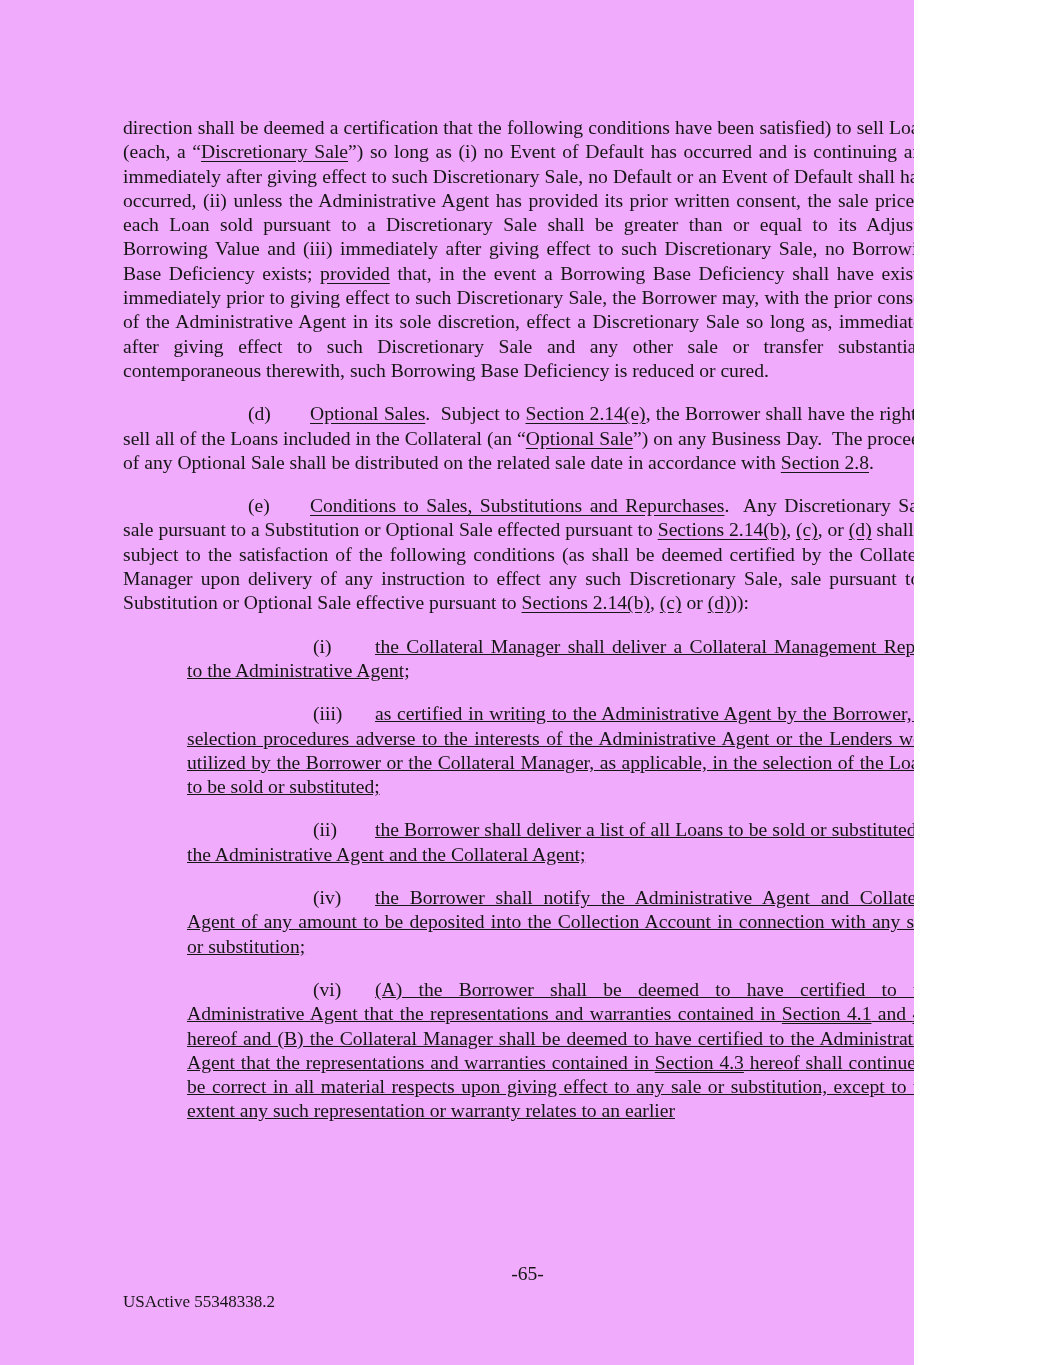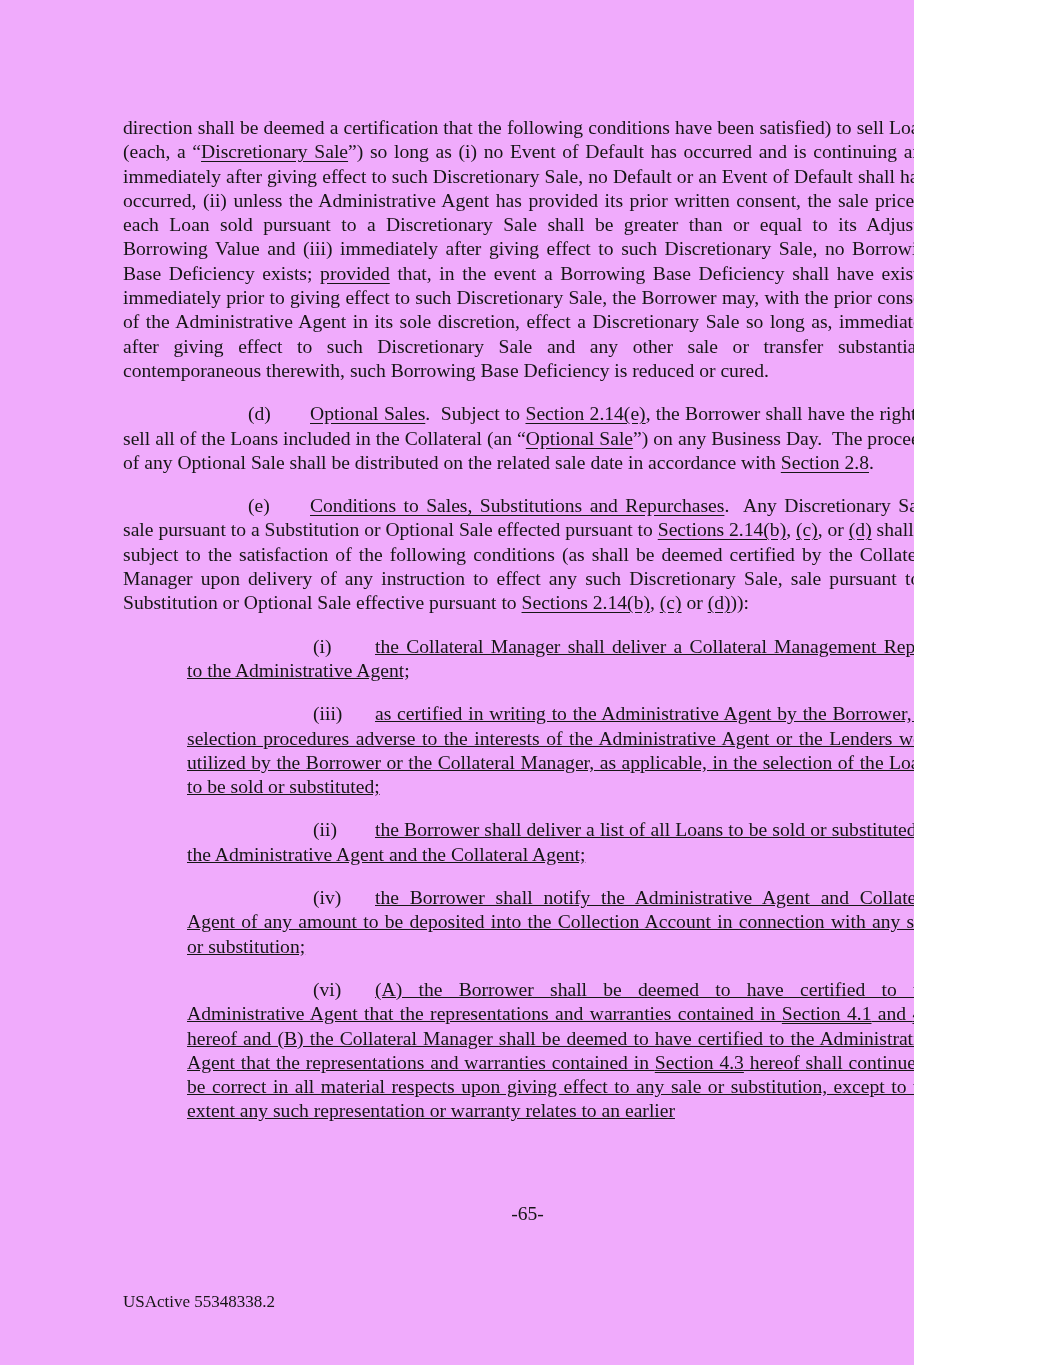--- a/index.html
+++ b/index.html
@@ -41,21 +41,21 @@
     display: inline-block;
     text-indent: 0;
     width: 62px;
   }
   .u {
     text-decoration: underline;
     text-underline-offset: 3px;
   }
   .footer-page-num {
     position: absolute;
-    top: 1202px;
+    top: 1262px;
     left: 0;
     width: 1055px;
     text-align: center;
     font-size: 19.6px;
   }
   .footer-doc-id {
     position: absolute;
     top: 1290px;
     left: 123px;
     font-size: 17px;

